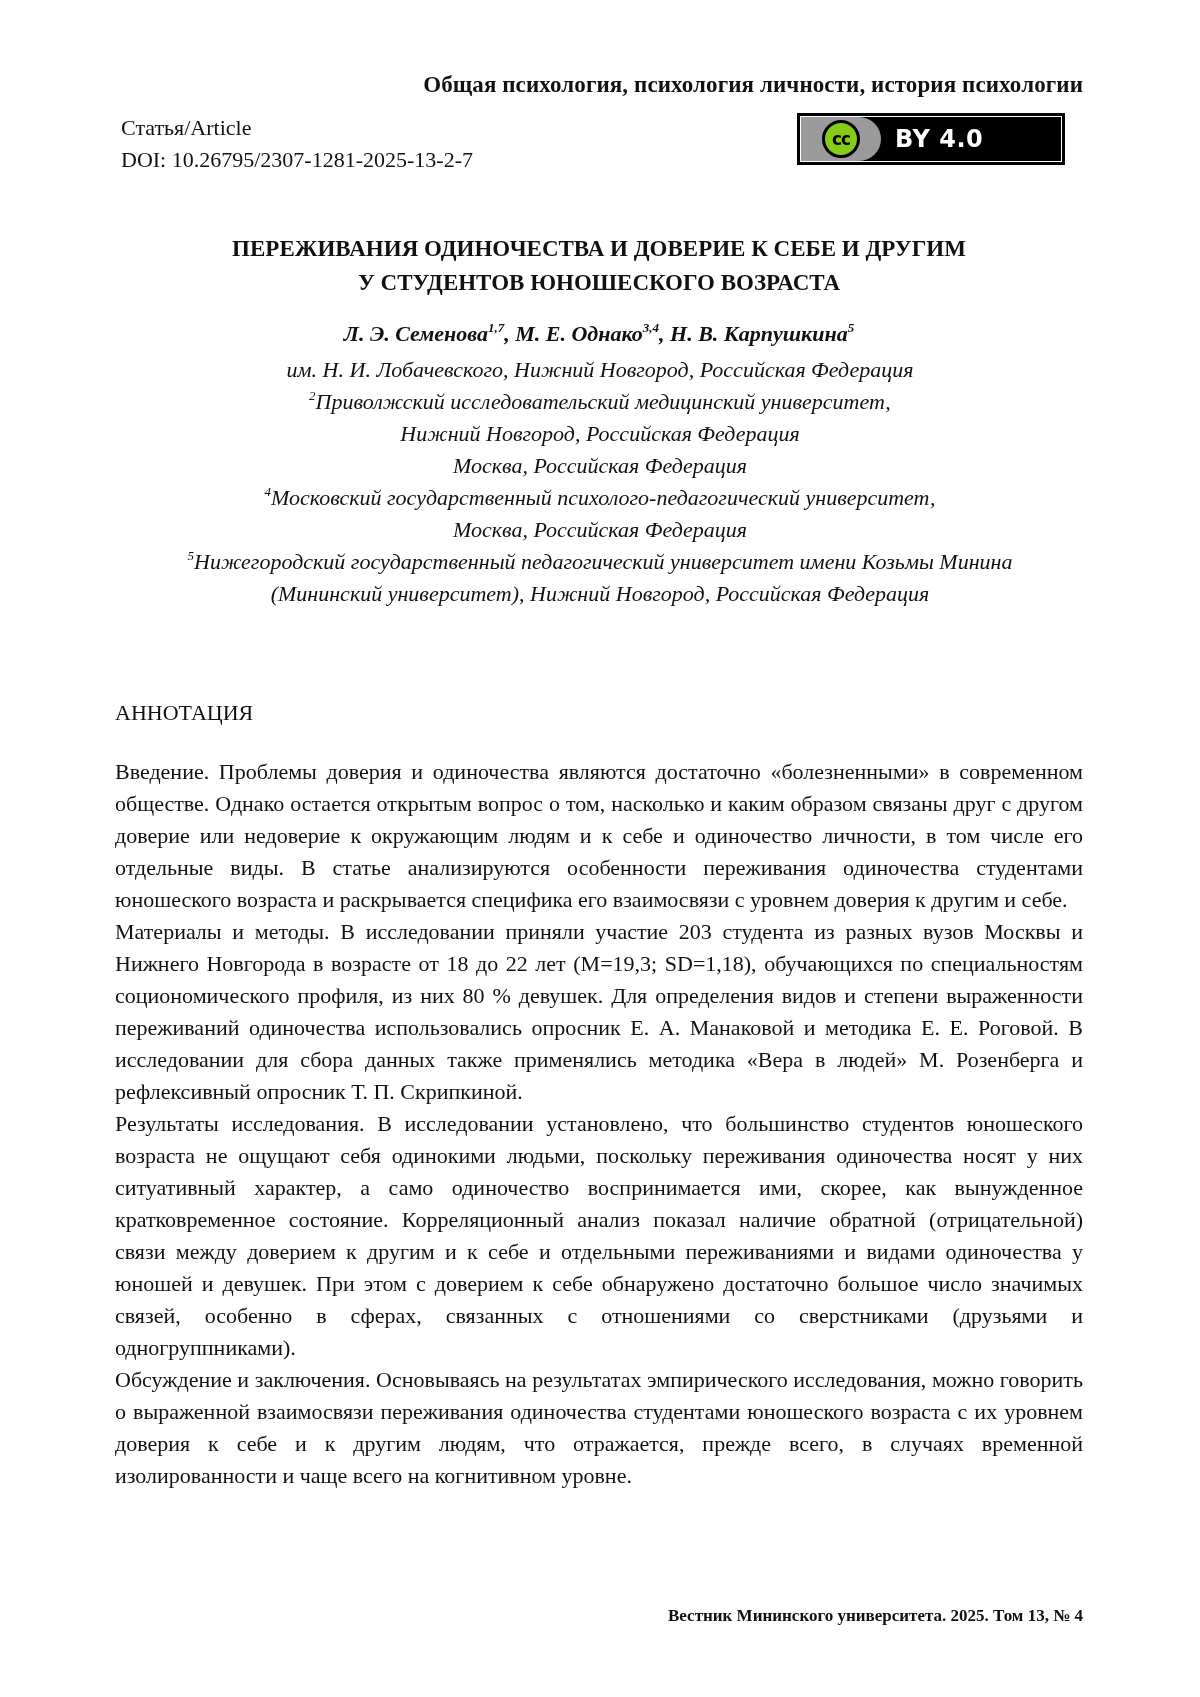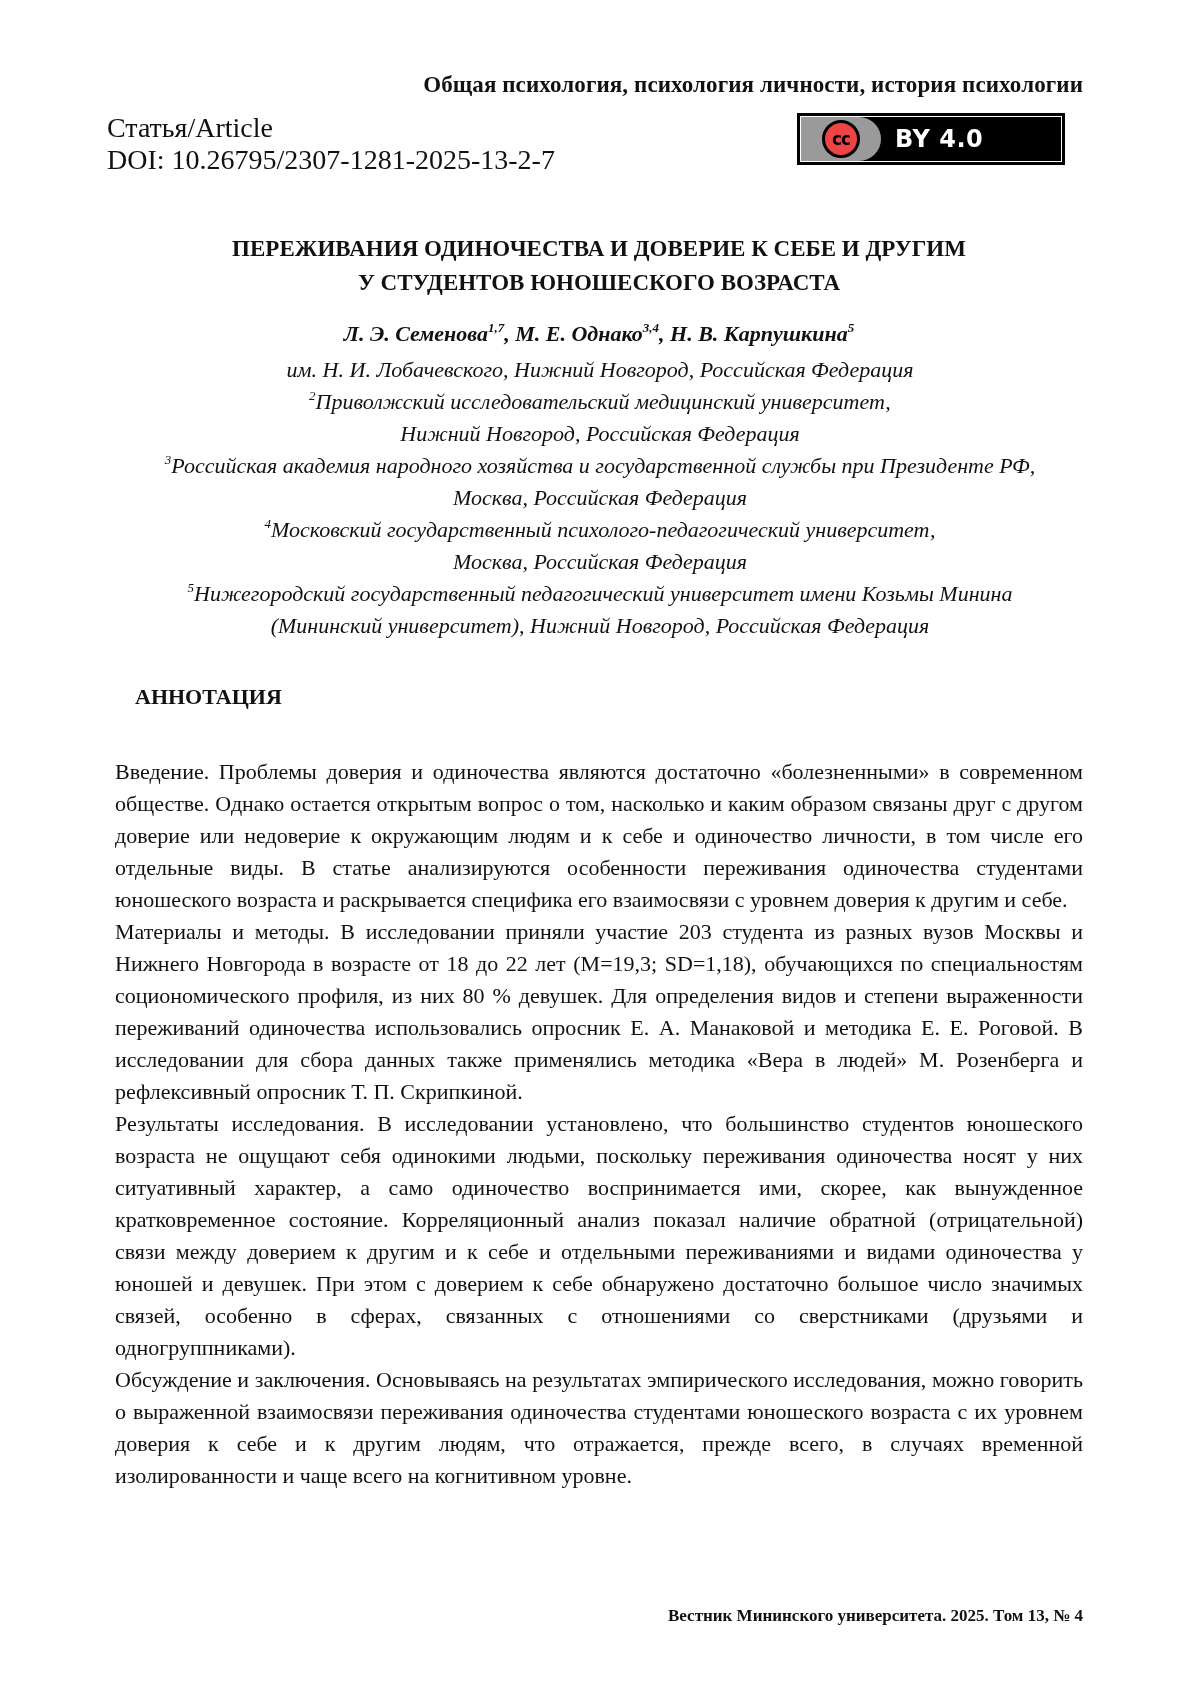--- a/index.html
+++ b/index.html
@@ -14,23 +14,23 @@
     .running-header {
       position: absolute;
       top: 72px;
       right: 117px;
       font-weight: bold;
       font-size: 23px;
       letter-spacing: 0.1px;
     }
     .meta {
       position: absolute;
-      left: 107px;
+      left: 121px;
       top: 112px;
-      font-size: 28px;
+      font-size: 22px;
       line-height: 32px;
     }
     .meta div { white-space: nowrap; }
     .cc-badge {
       position: absolute;
       left: 797px;
       top: 113px;
       width: 268px;
       height: 52px;
       background: #000;
@@ -52,21 +52,21 @@
       background: #9a9a9a;
       display: flex;
       align-items: center;
       justify-content: center;
       border-radius: 0 22px 22px 0;
     }
     .cc-circle {
       width: 38px;
       height: 38px;
       border-radius: 50%;
-      background: #ef4444;
+      background: #84cc16;
       border: 3px solid #000;
       box-sizing: border-box;
       display: flex;
       align-items: center;
       justify-content: center;
       font-family: "DejaVu Sans", sans-serif;
       font-weight: bold;
       font-size: 17px;
       color: #000;
       letter-spacing: -1px;
@@ -110,24 +110,23 @@
       text-align: center;
       font-style: italic;
       font-size: 22px;
       line-height: 32px;
     }
     .affiliations div { white-space: nowrap; }
     sup { font-size: 13px; vertical-align: 9px; line-height: 0; }
     .abstract-heading {
       position: absolute;
       left: 115px;
-      top: 684px;
-      font-weight: bold;
+      top: 700px;
+      font-weight: normal;
       font-size: 22px;
-      margin-left: 20px;
     }
     .abstract {
       position: absolute;
       left: 115px;
       width: 968px;
       top: 756px;
       font-size: 22px;
       line-height: 32px;
       text-align: justify;
     }
@@ -166,21 +165,20 @@
 </div>
 
 <div class="authors">
   <span><span>Л. Э. Семенова</span><sup>1,7</sup><span>, </span></span><span><span>М. Е. Однако</span><sup>3,4</sup><span>, </span></span><span><span>Н. В. Карпушкина</span><sup>5</sup></span>
 </div>
 
 <div class="affiliations">
   <div>им. Н. И. Лобачевского, Нижний Новгород, Российская Федерация</div>
   <div><sup>2</sup><span>Приволжский исследовательский медицинский университет,</span></div>
   <div>Нижний Новгород, Российская Федерация</div>
-  <div><sup>3</sup><span>Российская академия народного хозяйства и государственной службы при Президенте РФ,</span></div>
   <div>Москва, Российская Федерация</div>
   <div><sup>4</sup><span>Московский государственный психолого-педагогический университет,</span></div>
   <div>Москва, Российская Федерация</div>
   <div><sup>5</sup><span>Нижегородский государственный педагогический университет имени Козьмы Минина</span></div>
   <div>(Мининский университет), Нижний Новгород, Российская Федерация</div>
 </div>
 
 <div class="abstract-heading">АННОТАЦИЯ</div>
 
 <div class="abstract">

